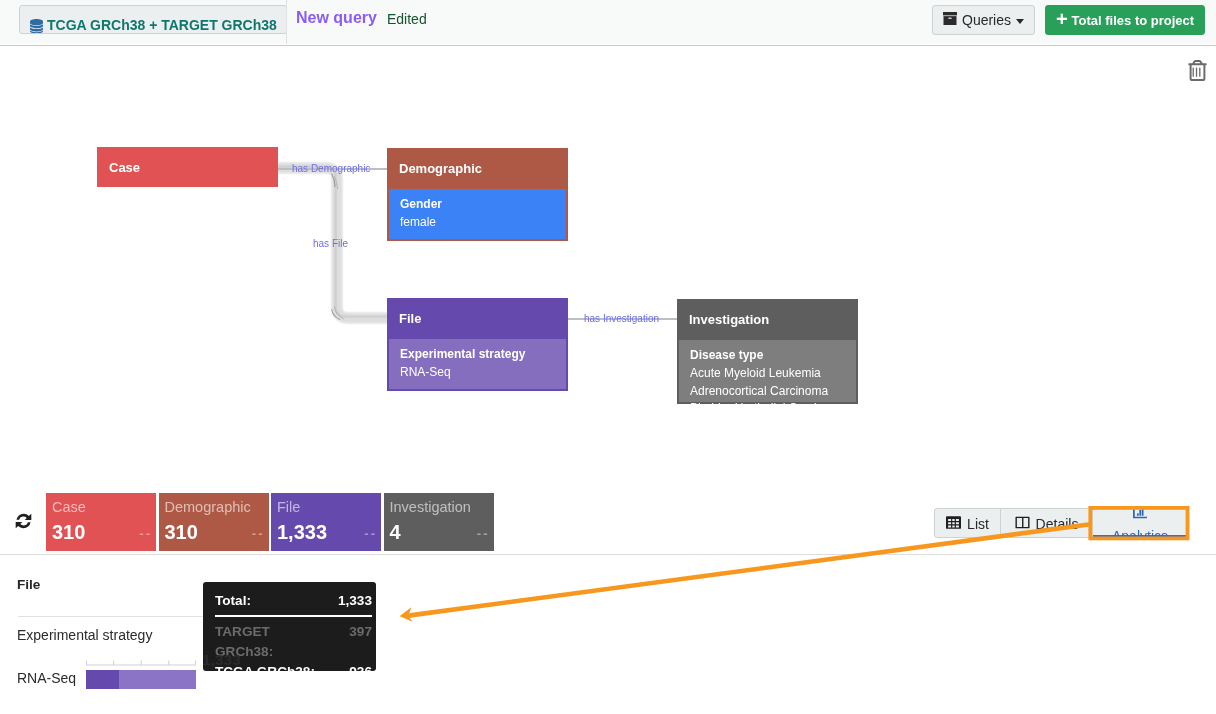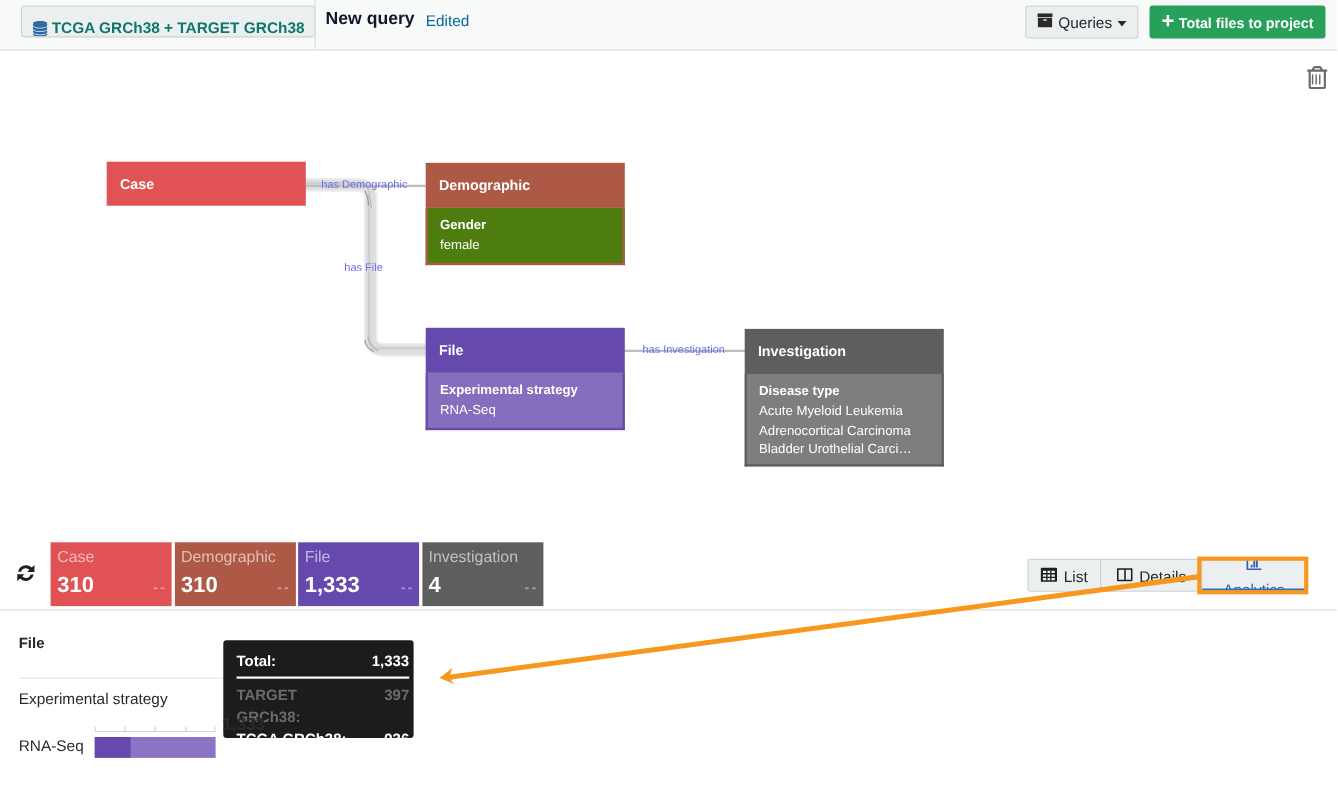--- a/index.html
+++ b/index.html
@@ -9,22 +9,22 @@
 
   
   .topbar{position:absolute;left:0;top:0;width:1216px;height:44px;background:#f8f9f9;}
   .topbar-rule{position:absolute;left:0;top:45px;width:1216px;height:1px;background:#c7c7c7;}
   .ds-btn{position:absolute;left:7px;top:5px;height:29px;box-sizing:border-box;
           display:flex;align-items:flex-end;gap:4px;padding:0 9px 0 10px;
           background:#eceff0;border:1px solid #cdd2d4;border-radius:3px;
           font-size:14px;font-weight:bold;color:#0f766e;white-space:nowrap;margin-left:12px;}
   .ds-btn svg{display:block;}
   .divider{position:absolute;left:286px;top:0;width:1px;height:44px;background:#dfe2e3;}
-  .qtitle{position:absolute;left:296px;top:9px;font-size:16px;font-weight:bold;color:#0f172a;}
-  .qstatus{position:absolute;left:387px;top:11px;font-size:14px;color:#0369a1;}
+  .qtitle{position:absolute;left:296px;top:9px;font-size:16px;font-weight:bold;color:#8b5cf6;}
+  .qstatus{position:absolute;left:387px;top:11px;font-size:14px;color:#14532d;}
   .queries-btn{position:absolute;left:932px;top:5px;width:103px;height:30px;box-sizing:border-box;
                display:flex;align-items:center;gap:5px;padding-left:10px;
                background:#eceff0;border:1px solid #cdd2d4;border-radius:3px;
                font-size:14px;color:#26282b;}
   .caret{width:0;height:0;border-left:4.5px solid transparent;border-right:4.5px solid transparent;
          border-top:5px solid #26282b;margin-left:0px;margin-top:2px;}
   .copy-btn{position:absolute;left:1045px;top:5px;width:160px;height:30px;box-sizing:border-box;
             display:flex;align-items:center;justify-content:center;gap:4px;
             background:#28a05a;border:1px solid #28a05a;border-radius:3px;
             font-size:13px;font-weight:bold;color:#fff;}
@@ -162,41 +162,41 @@
     <div class="node" style="left:97px;top:101px;width:181px;">
       <div class="node-head" style="height:40px;background:#e05254;">
         <span>Case</span>
       </div>
     </div>
 
     <div class="node" style="left:387px;top:102px;width:181px;">
       <div class="node-head" style="height:41px;background:#ae5946;">
         <span>Demographic</span>
       </div>
-      <div class="node-body" style="background:#4d7c0f;border:2px solid #ae5946;border-top:none;height:52px;">
+      <div class="node-body" style="background:#3b82f6;border:2px solid #ae5946;border-top:none;height:52px;">
         <div class="pname">Gender</div>
         <div class="pval">female</div>
       </div>
     </div>
 
     <div class="node" style="left:387px;top:252px;width:181px;">
       <div class="node-head" style="height:41px;background:#6649ad;">
         <span>File</span>
       </div>
       <div class="node-body" style="background:#846ebd;border:2px solid #6649ad;border-top:none;height:52px;">
         <div class="pname">Experimental strategy</div>
         <div class="pval">RNA-Seq</div>
       </div>
     </div>
 
     <div class="node" style="left:677px;top:253px;width:181px;">
       <div class="node-head" style="height:41px;background:#5e5e5e;">
         <span>Investigation</span>
       </div>
-      <div class="node-body" style="background:#7e7e7e;border:2px solid #5e5e5e;border-top:none;height:84px;">
+      <div class="node-body" style="background:#7e7e7e;border:2px solid #5e5e5e;border-top:none;height:64px;">
         <div class="pname">Disease type</div>
         <div class="pval">Acute Myeloid Leukemia
 Adrenocortical Carcinoma
 Bladder Urothelial Carci…</div>
       </div>
     </div>
 
     <div class="trash">
       <svg width="19" height="21" viewBox="0 0 448 512" aria-hidden="true">
         <path fill="#6b6b6b" d="M432 80h-82.4l-34-56.7A48 48 0 0 0 274.4 0H173.6a48 48 0 0 0-41.2 23.3L98.4 80H16A16 16 0 0 0 0 96v16a16 16 0 0 0 16 16h16v336a48 48 0 0 0 48 48h288a48 48 0 0 0 48-48V128h16a16 16 0 0 0 16-16V96a16 16 0 0 0-16-16zM171.8 50.1a6 6 0 0 1 5.2-2.9h94a6 6 0 0 1 5.2 2.9L293.6 80H154.4zM368 464H80V128h288zM216 400V192a8 8 0 0 0-8-8h-16a8 8 0 0 0-8 8v208a8 8 0 0 0 8 8h16a8 8 0 0 0 8-8zm80 0V192a8 8 0 0 0-8-8h-16a8 8 0 0 0-8 8v208a8 8 0 0 0 8 8h16a8 8 0 0 0 8-8zm-160 0V192a8 8 0 0 0-8-8h-16a8 8 0 0 0-8 8v208a8 8 0 0 0 8 8h16a8 8 0 0 0 8-8z"></path>

